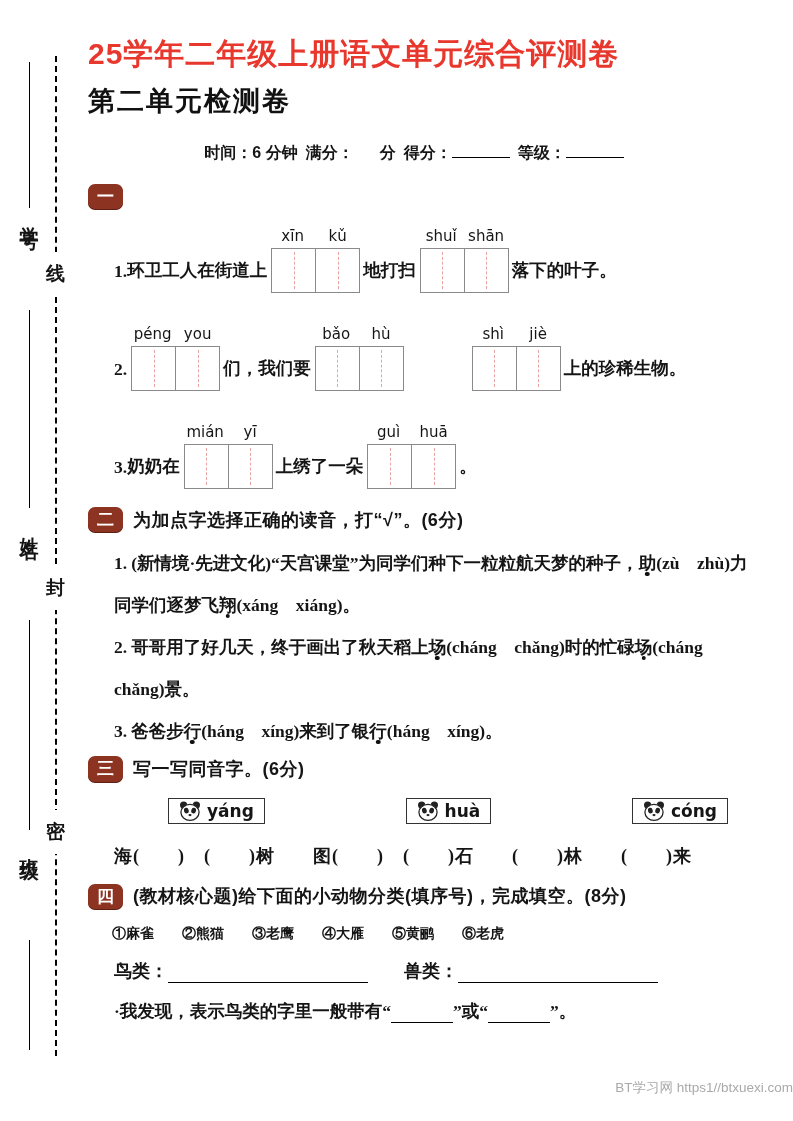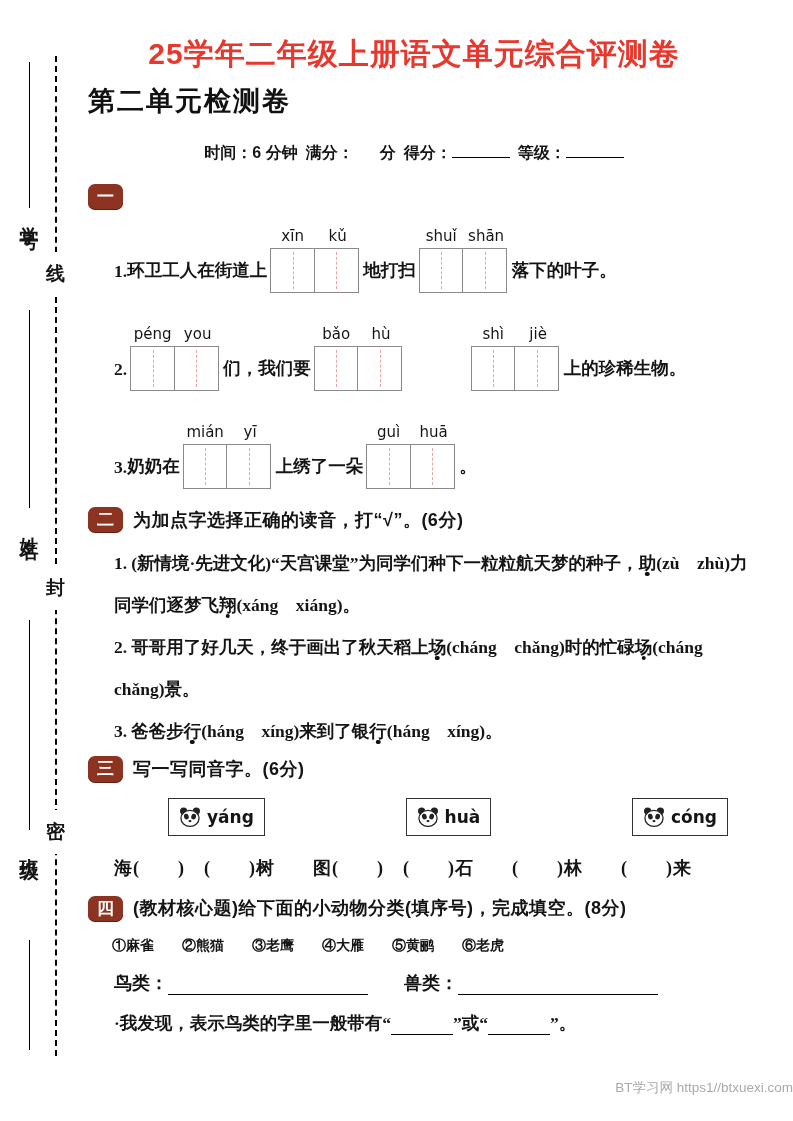--- a/index.html
+++ b/index.html
@@ -11,60 +11,60 @@
   aside{position:absolute;left:0;top:0;width:84px;height:100%}
   .vline{position:absolute;left:29px;border-left:1.6px solid #000}
   .vlabel{position:absolute;left:16px;writing-mode:vertical-lr;text-orientation:upright;
           font-size:19px;font-weight:700;letter-spacing:5px;font-family:"Liberation Sans","DejaVu Sans",sans-serif}
   .dash{position:absolute;left:55px;top:56px;height:1000px;border-left:2px dashed #000}
   .seal-char{position:absolute;left:45px;background:#fff;font-size:19px;font-weight:700;
              padding:9px 1px;font-family:"Liberation Sans","DejaVu Sans",sans-serif}
 
   
   main{position:absolute;left:88px;top:0;width:652px}
-  h1{margin-top:34px;text-align:center;color:#e8372c;font-size:30px;font-weight:900;
+  h1{margin-top:34px;color:#e8372c;font-size:30px;font-weight:900;
      font-family:"Liberation Sans","DejaVu Sans",sans-serif;letter-spacing:1px}
   h2{margin-top:8px;color:#111;font-size:27px;font-weight:900;
      font-family:"Liberation Sans","DejaVu Sans",sans-serif;letter-spacing:2px}
   .info{margin-top:22px;display:flex;justify-content:center;gap:8px;align-items:flex-end;
         font-size:16px;font-weight:700;font-family:"Liberation Sans","DejaVu Sans",sans-serif}
   .blank{display:inline-block;border-bottom:1.6px solid #000;height:1.05em;vertical-align:baseline}
   .w58{width:58px}.w200{width:200px}.w60{width:62px}
   .sp{display:inline-block;width:26px}
 
   .sec-h{margin-top:20px;display:flex;align-items:center;font-size:18px;font-weight:700;
          font-family:"Liberation Sans","DejaVu Sans",sans-serif}
   .badge{background:#8d3322;color:#fff;border-radius:7px;padding:2px 9px;font-size:17px;
          margin-right:10px;line-height:1.25;box-shadow:0 1px 0 #5e1f12}
   .sec-t{letter-spacing:.5px}
 
   
   .py-row{display:flex;align-items:flex-end;margin-left:26px;margin-top:18px;
           font-size:17.5px;font-weight:600}
   .py-row + .py-row{margin-top:32px}
   .py-row .txt{padding-bottom:11px;white-space:pre}
-  .box-group{display:flex;flex-direction:column;margin:0 3px}
+  .box-group{display:flex;flex-direction:column;align-items:center;margin:0 3px}
   .box-group + .box-group{margin-left:64px}
   .py-labels{display:flex;font-family:"DejaVu Sans",sans-serif;font-size:15px;font-weight:400;margin-bottom:3px}
   .py-labels .py{width:45px;text-align:center}
   .boxes{display:flex}
   .wbox{width:45px;height:45px;border:1.3px solid #8a8a8a;margin-right:-1.3px;position:relative;background:#fff}
   .wbox::before{content:"";position:absolute;left:50%;top:3px;bottom:3px;border-left:1.2px dashed #e8a2a2}
 
   
   .s2-wrap{margin-top:10px}
   .s2-p{margin:0 0 0 26px;font-size:17.5px;font-weight:600;line-height:42px;width:642px}
   .no2{margin-right:4px}
   .emph{position:relative}
   .emph::after{content:"";position:absolute;left:50%;transform:translateX(-50%);bottom:-3px;
                width:4.5px;height:4.5px;border-radius:50%;background:#111}
 
   
   .cards{display:flex;margin:16px 0 0 80px;width:560px;justify-content:space-between}
-  .card{display:flex;align-items:center;gap:6px;border:1.8px solid #333;padding:8px 10px;background:#fff}
+  .card{display:flex;align-items:center;gap:6px;border:1.8px solid #333;padding:2px 10px;background:#fff}
   .card-py{font-family:"DejaVu Sans",sans-serif;font-size:17px;font-weight:700}
   .panda{display:flex;align-items:center}
   .answer-line{margin:20px 0 0 26px;font-size:18px;font-weight:600;letter-spacing:1px;white-space:pre}
 
   
   .animals{margin:16px 0 0 24px;font-size:14px;font-weight:600;white-space:pre}
   .classify{margin:16px 0 0 26px;font-size:18px;font-weight:600;display:flex;align-items:flex-end}
   .classify .gap{width:36px}
   .discover{margin:16px 0 0 26px;font-size:17.5px;font-weight:600;display:flex;align-items:flex-end;white-space:pre}
 

